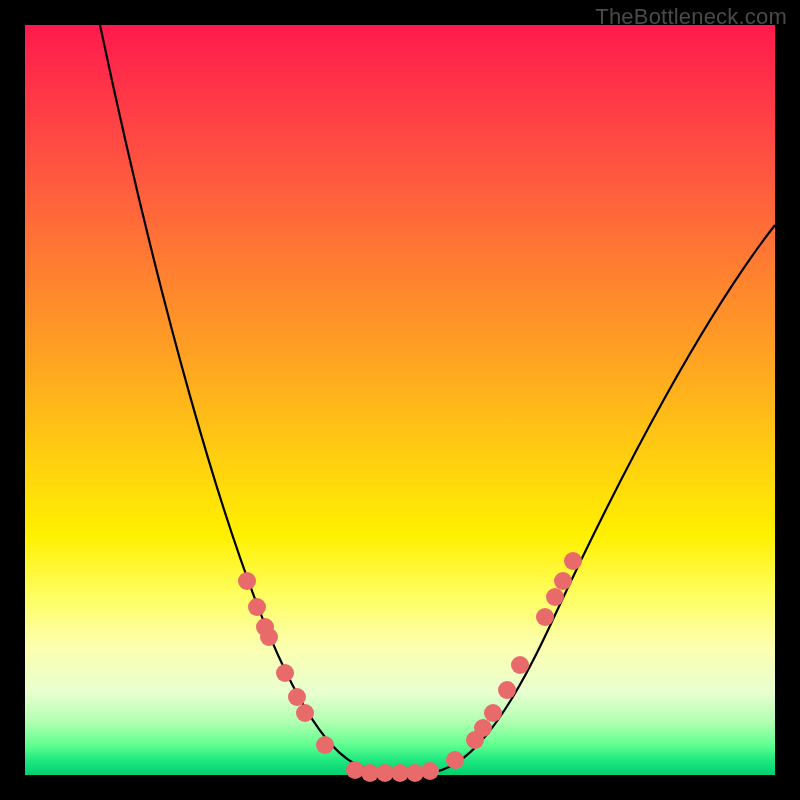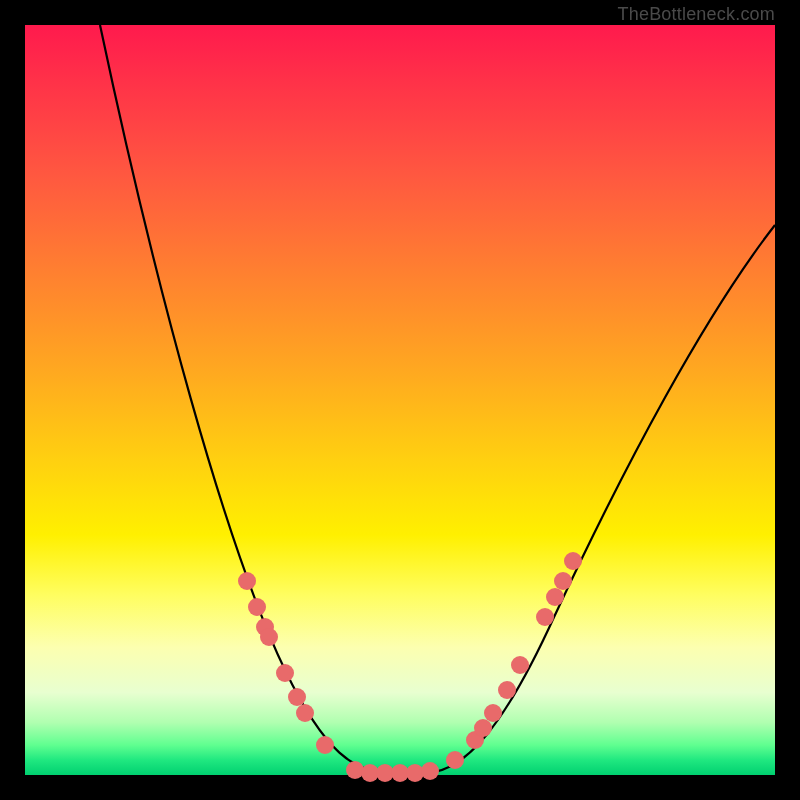--- a/index.html
+++ b/index.html
@@ -31,23 +31,23 @@
       #e8ffd0 89%,
       #b0ffb0 93%,
       #60ff90 96%,
       #20e880 98%,
       #00d070 100%
     );
   }
   .watermark {
     position: absolute;
     top: 4px;
-    right: 25px;
+    right: 13px;
     color: #4a4a4a;
-    font-size: 18px;
+    font-size: 22px;
     font-weight: 500;
     letter-spacing: 0.2px;
     z-index: 10;
   }
   svg.curve {
     position: absolute;
     left: 0;
     top: 0;
     width: 750px;
     height: 750px;

